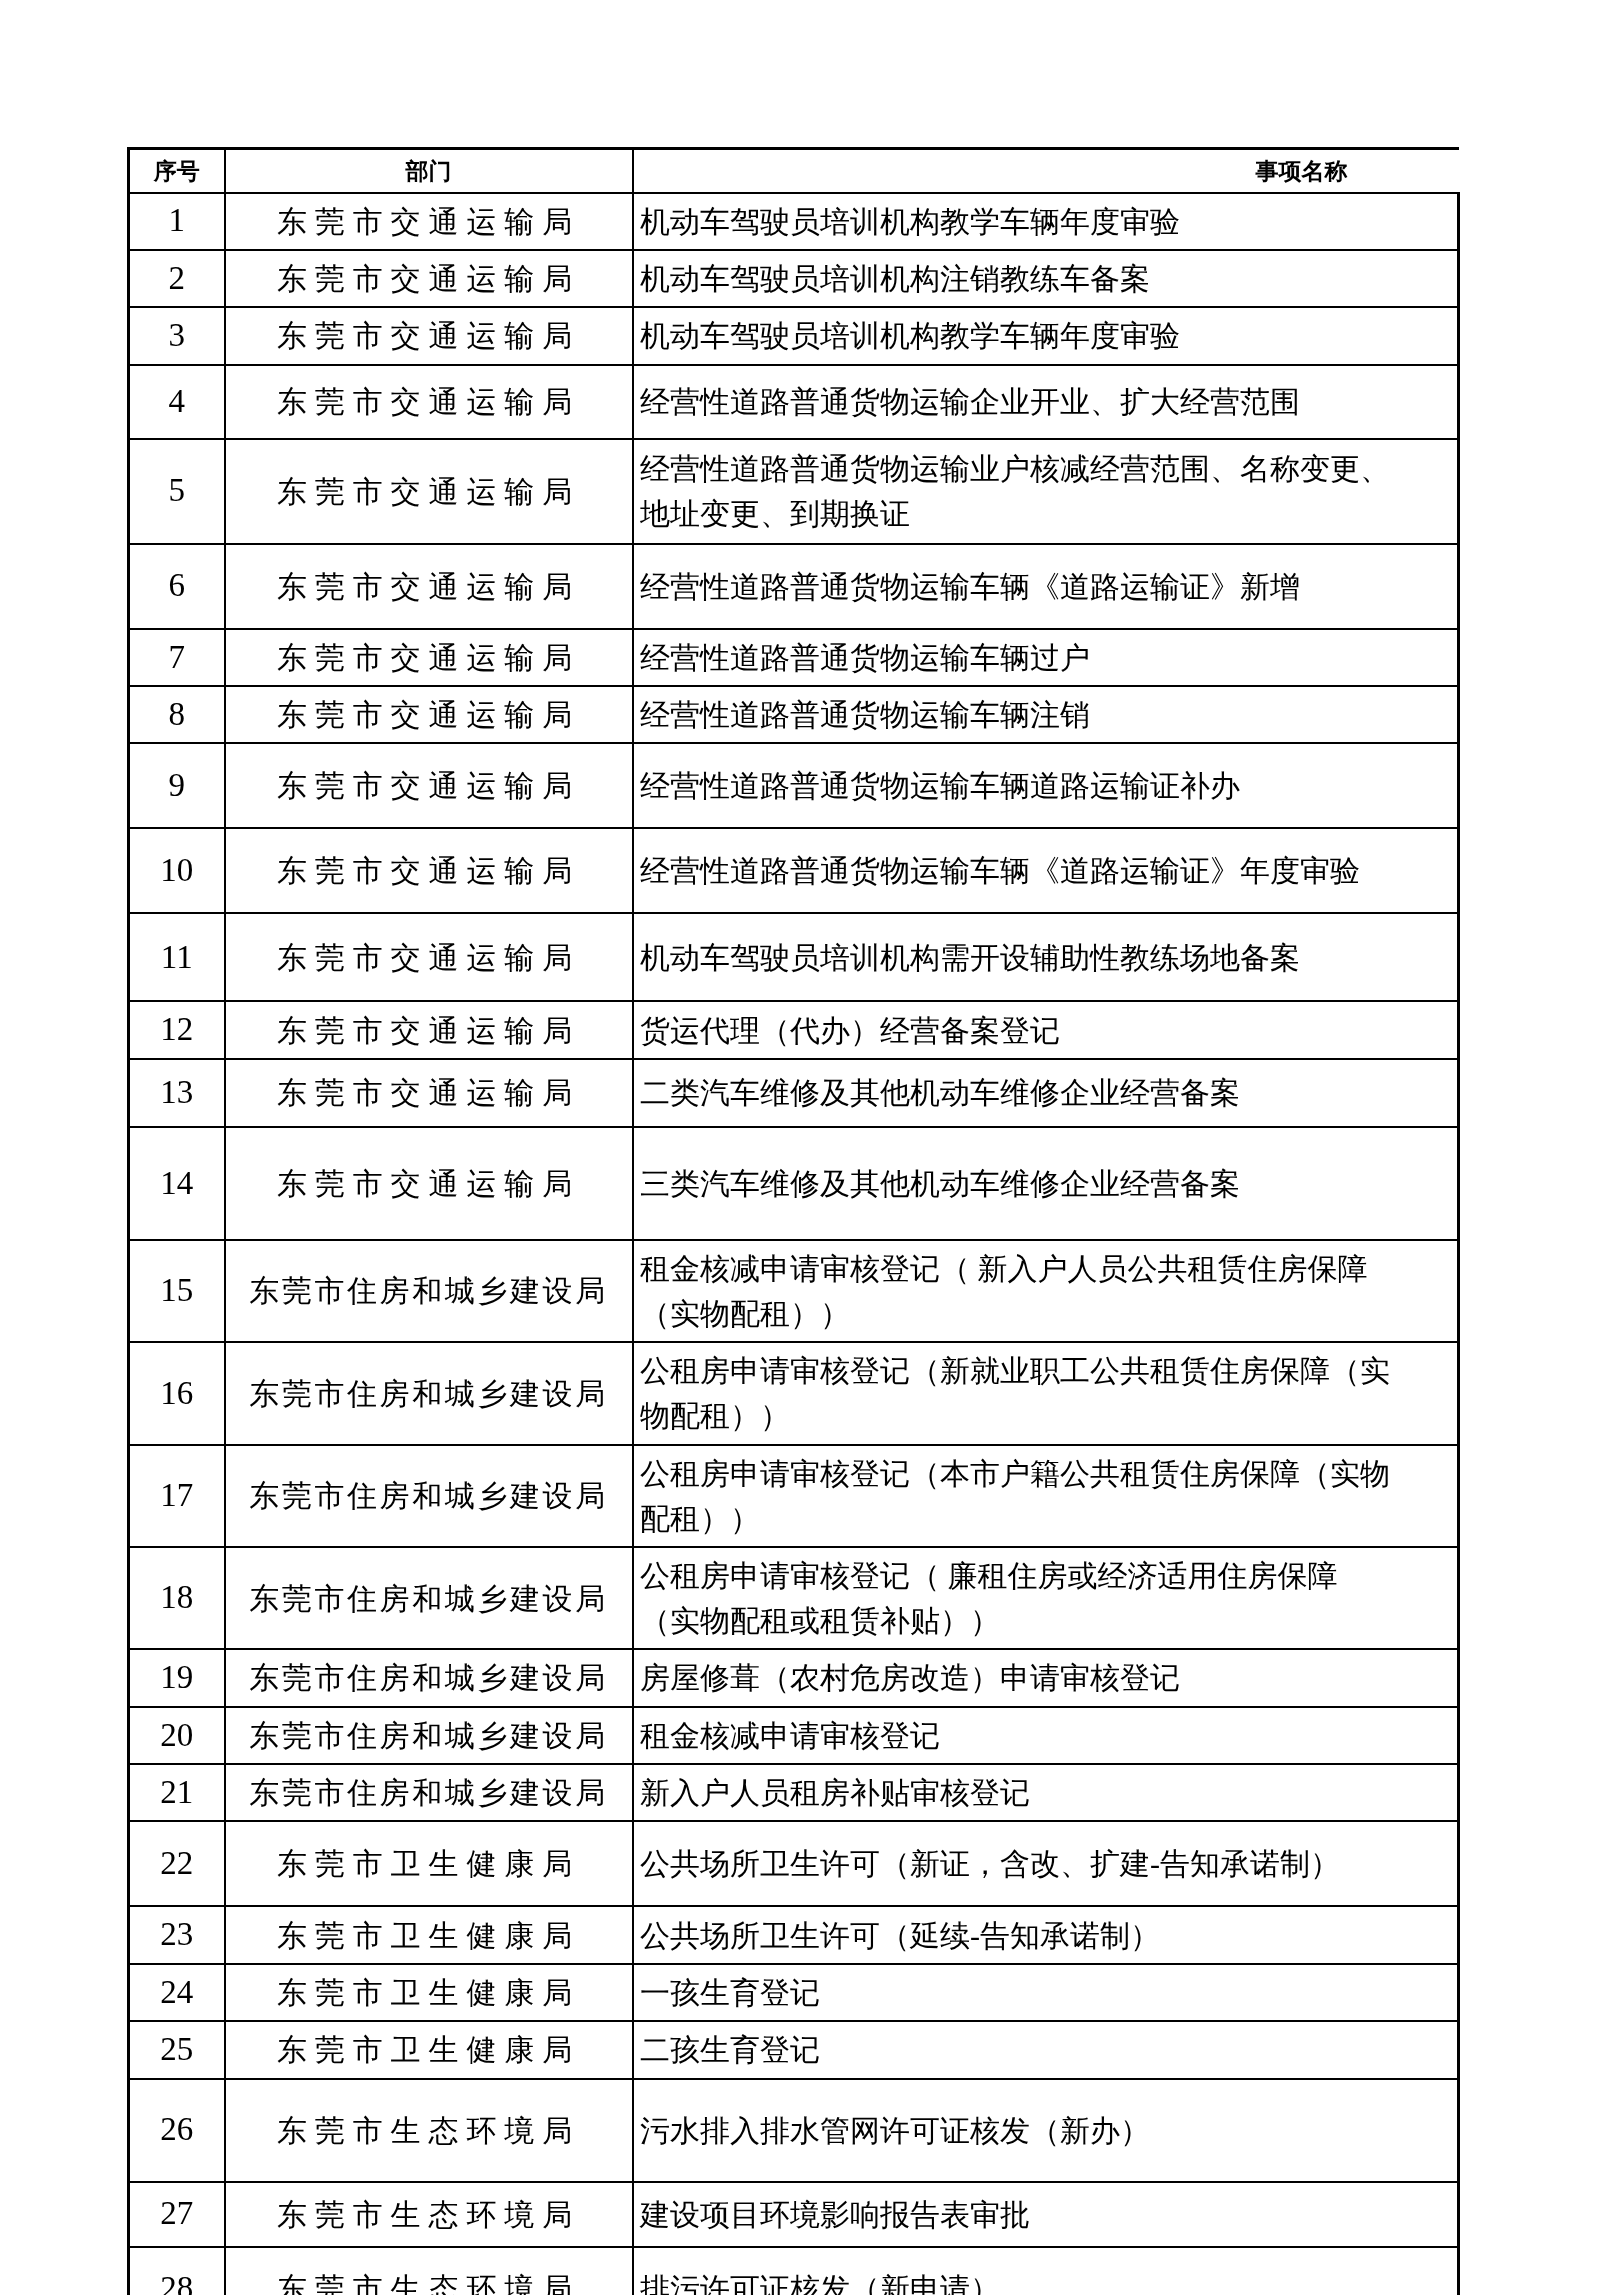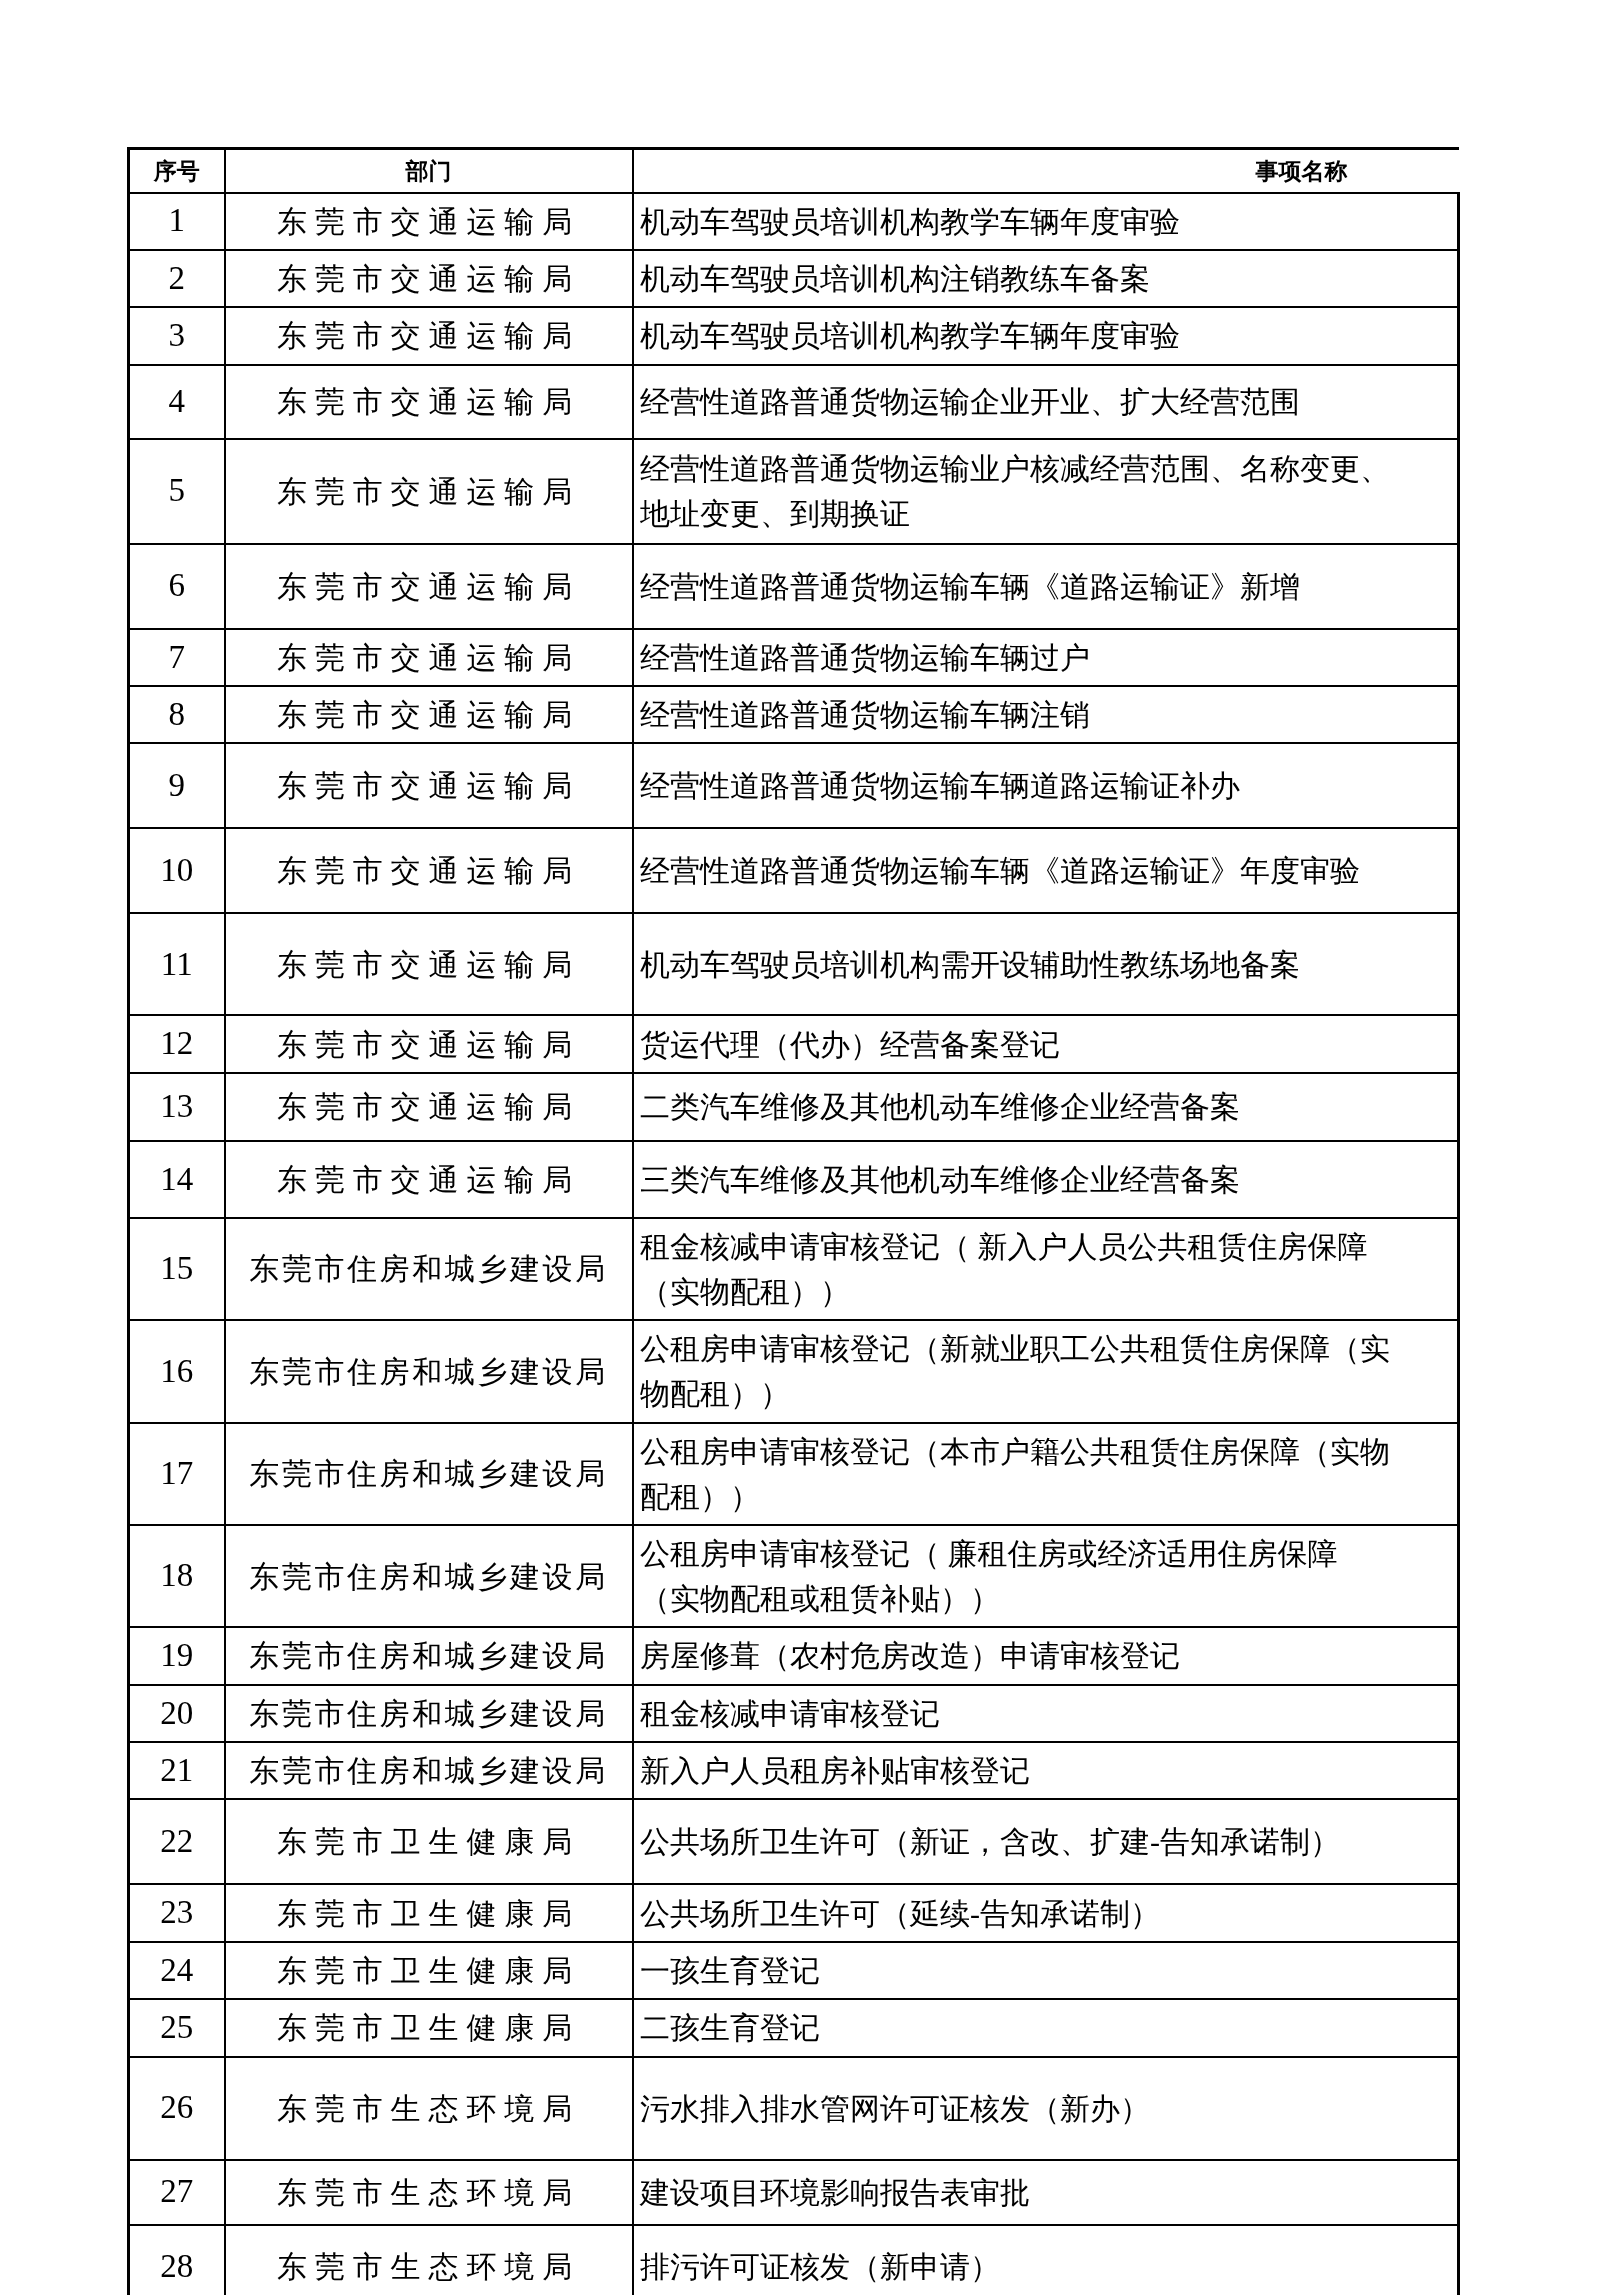--- a/index.html
+++ b/index.html
@@ -122,36 +122,36 @@
         <tr style="height: 85px;">
         <td class="c1 seq">9</td>
         <td class="dept ls12">东莞市交通运输局</td>
         <td class="c3 item">经营性道路普通货物运输车辆道路运输证补办</td>
       </tr>
         <tr style="height: 85px; margin-left: 20px;">
         <td class="c1 seq">10</td>
         <td class="dept ls12">东莞市交通运输局</td>
         <td class="c3 item">经营性道路普通货物运输车辆《道路运输证》年度审验</td>
       </tr>
-        <tr style="height: 102px;">
+        <tr style="height: 88px;">
         <td class="c1 seq">11</td>
         <td class="dept ls12">东莞市交通运输局</td>
         <td class="c3 item">机动车驾驶员培训机构需开设辅助性教练场地备案</td>
       </tr>
         <tr style="height: 44px;">
         <td class="c1 seq">12</td>
         <td class="dept ls12">东莞市交通运输局</td>
         <td class="c3 item">货运代理（代办）经营备案登记</td>
       </tr>
         <tr style="height: 68px; padding-left: 47px;">
         <td class="c1 seq">13</td>
         <td class="dept ls12">东莞市交通运输局</td>
         <td class="c3 item">二类汽车维修及其他机动车维修企业经营备案</td>
       </tr>
-        <tr style="height: 77px;">
+        <tr style="height: 113px;">
         <td class="c1 seq">14</td>
         <td class="dept ls12">东莞市交通运输局</td>
         <td class="c3 item">三类汽车维修及其他机动车维修企业经营备案</td>
       </tr>
         <tr style="height: 65px;">
         <td class="c1 seq">15</td>
         <td class="dept ls4">东莞市住房和城乡建设局</td>
         <td class="c3 item">租金核减申请审核登记（ 新入户人员公共租赁住房保障
 （实物配租））</td>
       </tr>

